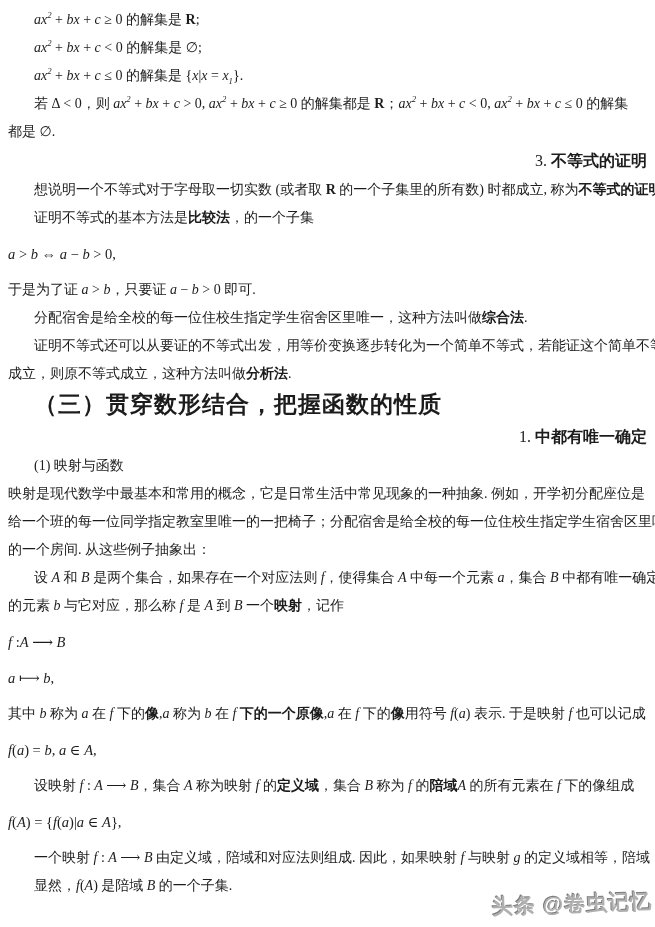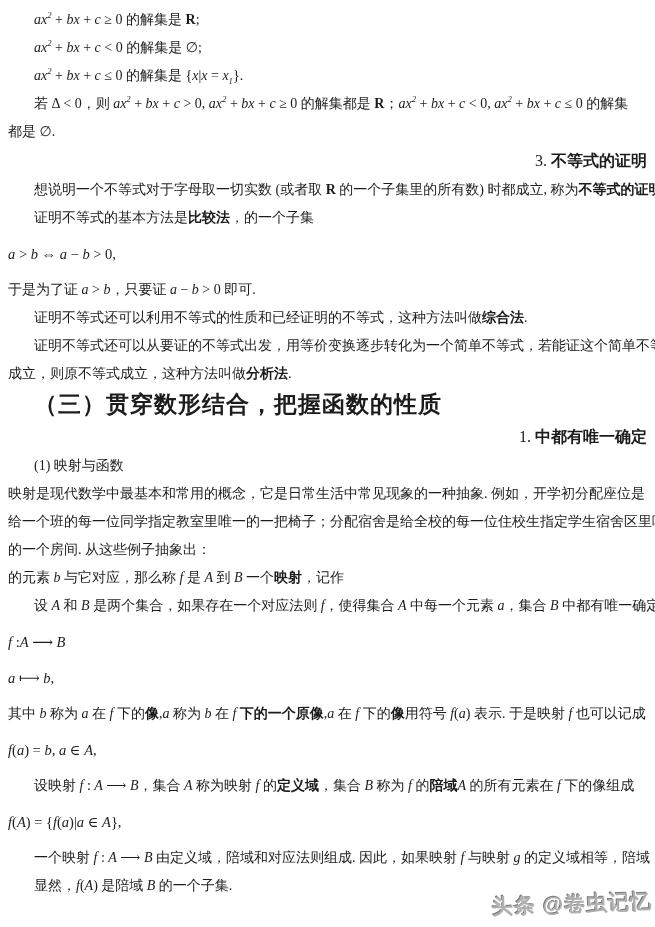--- a/index.html
+++ b/index.html
@@ -44,31 +44,31 @@
       <div class="line body indent"><span class="i">ax</span><span class="i sup">2</span><span> + </span><span class="i">bx</span><span> + </span><span class="i">c</span><span> ≥ 0 的解集是 </span><span class="b">R</span><span>;</span></div>
       <div class="line body indent"><span class="i">ax</span><span class="i sup">2</span><span> + </span><span class="i">bx</span><span> + </span><span class="i">c</span><span> &lt; 0 的解集是 ∅;</span></div>
       <div class="line body indent"><span class="i">ax</span><span class="i sup">2</span><span> + </span><span class="i">bx</span><span> + </span><span class="i">c</span><span> ≤ 0 的解集是 {</span><span class="i">x</span><span>|</span><span class="i">x</span><span> = </span><span class="i">x</span><span class="i sub">1</span><span>}.</span></div>
       <div class="line body indent"><span>若 Δ &lt; 0，则 </span><span class="i">ax</span><span class="i sup">2</span><span> + </span><span class="i">bx</span><span> + </span><span class="i">c</span><span> &gt; 0, </span><span class="i">ax</span><span class="i sup">2</span><span> + </span><span class="i">bx</span><span> + </span><span class="i">c</span><span> ≥ 0 的解集都是 </span><span class="b">R</span><span>；</span><span class="i">ax</span><span class="i sup">2</span><span> + </span><span class="i">bx</span><span> + </span><span class="i">c</span><span> &lt; 0, </span><span class="i">ax</span><span class="i sup">2</span><span> + </span><span class="i">bx</span><span> + </span><span class="i">c</span><span> ≤ 0 的解集</span></div>
       <div class="line body"><span>都是 ∅.</span></div>
       <div class="line h2"><span>3. </span><span class="b">不等式的证明</span></div>
       <div class="line body indent"><span>想说明一个不等式对于字母取一切实数 (或者取 </span><span class="b">R</span><span> 的一个子集里的所有数) 时都成立, 称为</span><span class="b">不等式的证明</span></div>
       <div class="line body indent"><span>证明不等式的基本方法是</span><span class="b">比较法</span><span>，的一个子集</span></div>
       <div class="line formula"><span class="i">a</span><span> &gt; </span><span class="i">b</span><span> ⇔ </span><span class="i">a</span><span> − </span><span class="i">b</span><span> &gt; 0,</span></div>
       <div class="line body"><span>于是为了证 </span><span class="i">a</span><span> &gt; </span><span class="i">b</span><span>，只要证 </span><span class="i">a</span><span> − </span><span class="i">b</span><span> &gt; 0 即可.</span></div>
-      <div class="line body indent"><span>证明不等式还可以利用不等式的性质和已经证明的不等式，这种方法叫做</span><span class="b">综合法</span><span>.</span></div>
+      <div class="line body indent"><span>分配宿舍是给全校的每一位住校生指定学生宿舍区里唯一，这种方法叫做</span><span class="b">综合法</span><span>.</span></div>
       <div class="line body indent"><span>证明不等式还可以从要证的不等式出发，用等价变换逐步转化为一个简单不等式，若能证这个简单不等式</span></div>
       <div class="line body"><span>成立，则原不等式成立，这种方法叫做</span><span class="b">分析法</span><span>.</span></div>
       <div class="line h1"><span class="b">（三）贯穿数形结合，把握函数的性质</span></div>
       <div class="line h2"><span>1. </span><span class="b">中都有唯一确定</span></div>
       <div class="line body indent"><span>(1) 映射与函数</span></div>
       <div class="line body"><span>映射是现代数学中最基本和常用的概念，它是日常生活中常见现象的一种抽象. 例如，开学初分配座位是</span></div>
       <div class="line body"><span>给一个班的每一位同学指定教室里唯一的一把椅子；分配宿舍是给全校的每一位住校生指定学生宿舍区里唯一</span></div>
       <div class="line body"><span>的一个房间. 从这些例子抽象出：</span></div>
+      <div class="line body indent"><span>设 </span><span class="i">A</span><span> 和 </span><span class="i">B</span><span> 是两个集合，如果存在一个对应法则 </span><span class="i">f</span><span>，使得集合 </span><span class="i">A</span><span> 中每一个元素 </span><span class="i">a</span><span>，集合 </span><span class="i">B</span><span> 中都有唯一确定</span></div>
       <div class="line body"><span>的元素 </span><span class="i">b</span><span> 与它对应，那么称 </span><span class="i">f</span><span> 是 </span><span class="i">A</span><span> 到 </span><span class="i">B</span><span> 一个</span><span class="b">映射</span><span>，记作</span></div>
-      <div class="line body indent"><span>设 </span><span class="i">A</span><span> 和 </span><span class="i">B</span><span> 是两个集合，如果存在一个对应法则 </span><span class="i">f</span><span>，使得集合 </span><span class="i">A</span><span> 中每一个元素 </span><span class="i">a</span><span>，集合 </span><span class="i">B</span><span> 中都有唯一确定</span></div>
       <div class="line formula"><span class="i">f</span><span> :</span><span class="i">A</span><span> ⟶ </span><span class="i">B</span></div>
       <div class="line formula"><span class="i">a</span><span> ⟼ </span><span class="i">b</span><span>,</span></div>
       <div class="line body"><span>其中 </span><span class="i">b</span><span> 称为 </span><span class="i">a</span><span> 在 </span><span class="i">f</span><span> 下的</span><span class="b">像</span><span>,</span><span class="i">a</span><span> 称为 </span><span class="i">b</span><span> 在 </span><span class="i">f</span><span> </span><span class="b">下的一个原像</span><span>,</span><span class="i">a</span><span> 在 </span><span class="i">f</span><span> 下的</span><span class="b">像</span><span>用符号 </span><span class="i">f</span><span>(</span><span class="i">a</span><span>)</span><span> 表示. 于是映射 </span><span class="i">f</span><span> 也可以记成</span></div>
       <div class="line formula"><span class="i">f</span><span>(</span><span class="i">a</span><span>) = </span><span class="i">b</span><span>, </span><span class="i">a</span><span> ∈ </span><span class="i">A</span><span>,</span></div>
       <div class="line body indent"><span>设映射 </span><span class="i">f</span><span> : </span><span class="i">A</span><span> ⟶ </span><span class="i">B</span><span>，集合 </span><span class="i">A</span><span> 称为映射 </span><span class="i">f</span><span> 的</span><span class="b">定义域</span><span>，集合 </span><span class="i">B</span><span> 称为 </span><span class="i">f</span><span> 的</span><span class="b">陪域</span><span class="i">A</span><span> 的所有元素在 </span><span class="i">f</span><span> 下的像组成</span></div>
       <div class="line formula"><span class="i">f</span><span>(</span><span class="i">A</span><span>) = {</span><span class="i">f</span><span>(</span><span class="i">a</span><span>)|</span><span class="i">a</span><span> ∈ </span><span class="i">A</span><span>},</span></div>
       <div class="line body indent"><span>一个映射 </span><span class="i">f</span><span> : </span><span class="i">A</span><span> ⟶ </span><span class="i">B</span><span> 由定义域，陪域和对应法则组成. 因此，如果映射 </span><span class="i">f</span><span> 与映射 </span><span class="i">g</span><span> 的定义域相等，陪域</span></div>
       <div class="line body indent"><span>显然，</span><span class="i">f</span><span>(</span><span class="i">A</span><span>) 是陪域 </span><span class="i">B</span><span> 的一个子集.</span></div>
     </div>
   <div class="watermark" style="color: rgb(168, 168, 168);">头条 @卷虫记忆</div>

